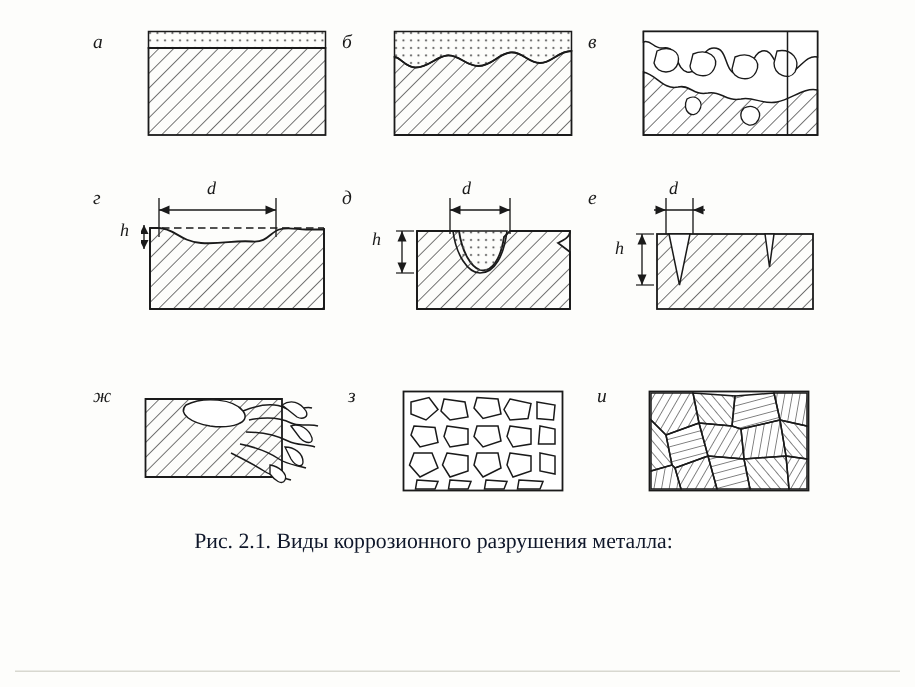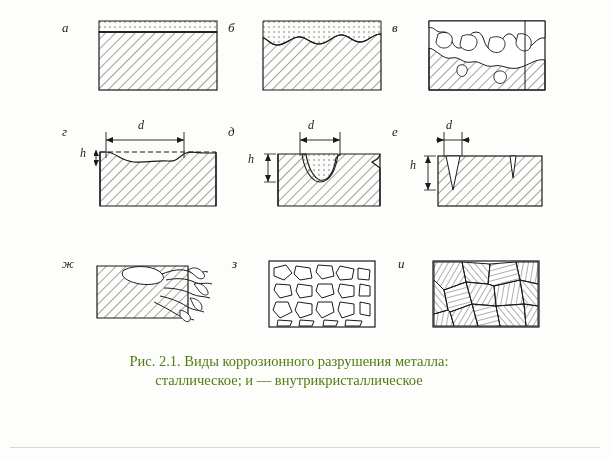--- a/index.html
+++ b/index.html
@@ -45,21 +45,21 @@
     color: #1a1a1a;
   }
   .caption {
     position: absolute;
     left: 0;
     top: 352px;
     width: 578px;
     text-align: center;
     font-size: 14.5px;
     line-height: 19px;
-    color: #4d7c0f;
+    color: #0f172a;
   }
   .caption .line {
     display: block;
     white-space: nowrap;
   }
   .caption .l1 { font-size: 14.5px; }
   svg { display: block; }
   .sep {
     position: absolute;
     left: 10px;
@@ -279,18 +279,17 @@
         <path d="M40,44 L64,46 L68,66 L46,66 Z" fill="url(#gr3)" stroke="#1a1a1a" stroke-width="1"></path>
         <path d="M64,46 L92,44 L94,66 L68,66 Z" fill="url(#gr2)" stroke="#1a1a1a" stroke-width="1"></path>
         <path d="M92,44 L106,46 L106,66 L94,66 Z" fill="url(#gr1)" stroke="#1a1a1a" stroke-width="1"></path>
       </svg>
     </div>
 
   </div>
 
   <div class="caption">
     <span class="line l1">Рис. 2.1. Виды коррозионного разрушения металла:</span>
-    <span class="line">сталлическое; и — внутрикристаллическое</span>
   </div>
 
   <div class="sep"></div>
 
 </div>
 
 </body></html>

